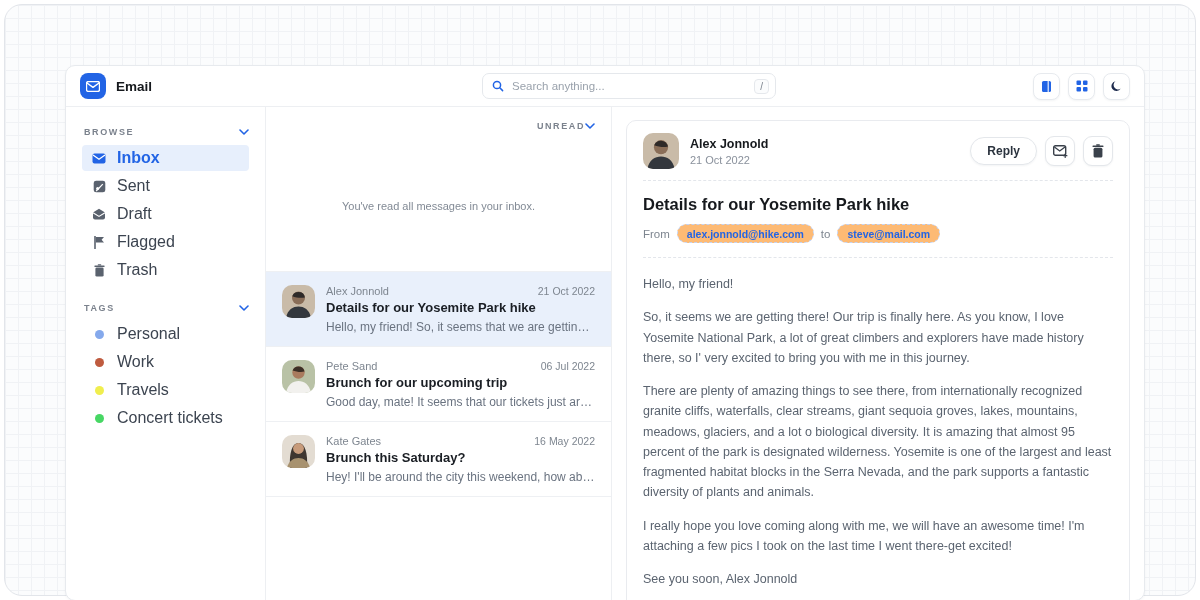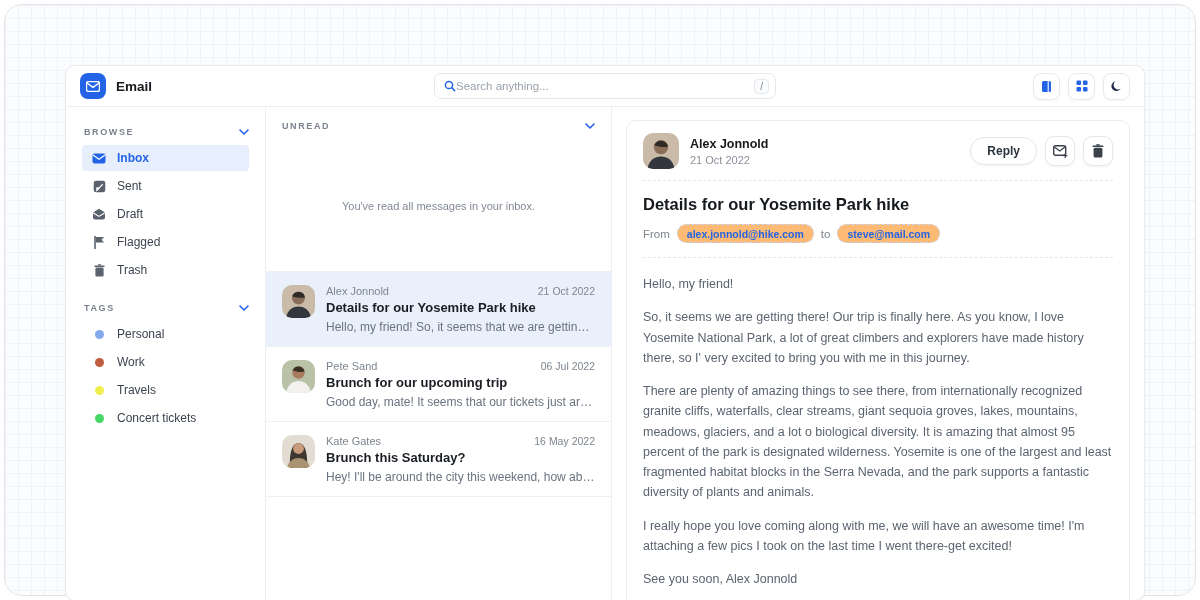--- a/index.html
+++ b/index.html
@@ -16,50 +16,50 @@
     box-shadow:0 1px 3px rgba(20,30,50,0.04); }
 
   
   .topbar{ height:41px; border-bottom:1px solid #EDEFF2; display:flex; align-items:center;
     padding:0 14px; position:relative; }
   .brand{ display:flex; align-items:center; gap:10px; }
   .brand-logo{ width:26px; height:26px; border-radius:8px; background:#2264E5;
     display:flex; align-items:center; justify-content:center; }
   .brand-title{ font-size:13.5px; font-weight:bold; color:#16191D; }
   .search-wrap{ position:absolute; left:50%; transform:translateX(-50%); width:342px; }
-  .search-box{ display:flex; align-items:center; height:26px; border:1px solid #E5E8EC;
-    border-radius:7px; background:#fff; padding:0 6px 0 9px; }
+  .search-box{ display:flex; align-items:center; gap:8px; height:26px; border:1px solid #E5E8EC;
+    border-radius:7px; background:#fff; padding:0 6px 0 9px;margin-left:48px; }
   .search-box input{ flex:1; border:none; outline:none; font-size:11.5px; color:#525B66;
     font-family:"Liberation Sans", sans-serif; background:transparent; }
   .search-box input::placeholder{ color:#9AA2AC; }
   .kbd-slash{ font-size:10px; color:#7C848E; border:1px solid #E5E8EC; border-radius:4px;
     padding:1px 5px; background:#FBFCFD; }
   .topbar-actions{ margin-left:auto; display:flex; gap:8px; }
   .icon-btn{ width:27px; height:27px; border:1px solid #E7EAEE; border-radius:8px; background:#fff;
     display:flex; align-items:center; justify-content:center; cursor:pointer;
     box-shadow:0 1px 2px rgba(20,30,50,0.05); }
 
   
   .content{ display:flex; height:494px; }
   .sidebar{ width:200px; border-right:1px solid #EDEFF2; padding:14px 8px 8px 16px; }
   .listcol{ width:346px; border-right:1px solid #EDEFF2; display:flex; flex-direction:column; }
   .reader{ flex:1; padding:13px 14px; }
 
   
   .sec-head{ display:flex; align-items:center; justify-content:space-between; padding:6px 8px 6px 2px; }
   .sec-label{ font-size:9px; font-weight:bold; letter-spacing:1.6px; color:#7B828D; }
   .nav-item{ display:flex; align-items:center; gap:11px; height:26px; padding:0 10px; margin:2px 8px 2px 0;
-    border-radius:4px; font-size:12px; color:#3C4450; cursor:pointer; }
+    border-radius:4px; font-size:16px; color:#3C4450; cursor:pointer; }
   .nav-item .ni-icon{ display:flex; width:14px; justify-content:center; }
   .nav-item.active{ background:#E7EFFC; color:#2264E5; font-weight:bold; }
   .tag-dot{ width:9px; height:9px; border-radius:50%; margin:0 2.5px; }
   .sidebar .gap{ height:12px; }
 
   
-  .list-sec-head{ display:flex; align-items:center; justify-content:space-between; padding:14px 16px 10px 16px; }
+  .list-sec-head{ display:flex; align-items:center; justify-content:flex-end; padding:14px 16px 10px 16px; }
   .unread-empty{ height:130px; display:flex; align-items:center; justify-content:center;
     font-size:11px; color:#828A95; text-align:center; }
   .hr{ border-top:1px solid #EEF0F3; }
   .mail-row{ display:flex; gap:11px; padding:13px 16px 12px 16px; cursor:pointer; border-bottom:1px solid #EEF0F3; }
   .mail-row.selected{ background:#E9F0FB; }
   .avatar{ width:33px; height:33px; border-radius:10px; overflow:hidden; flex:none; }
   .avatar svg{ display:block; }
   .mail-main{ flex:1; min-width:0; }
   .mail-top{ display:flex; justify-content:space-between; align-items:baseline; }
   .mail-sender{ font-size:11px; color:#7E8690; }

